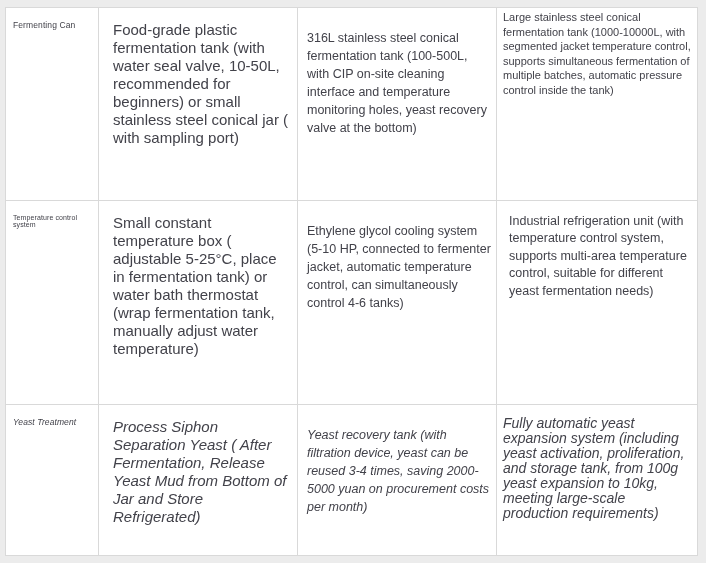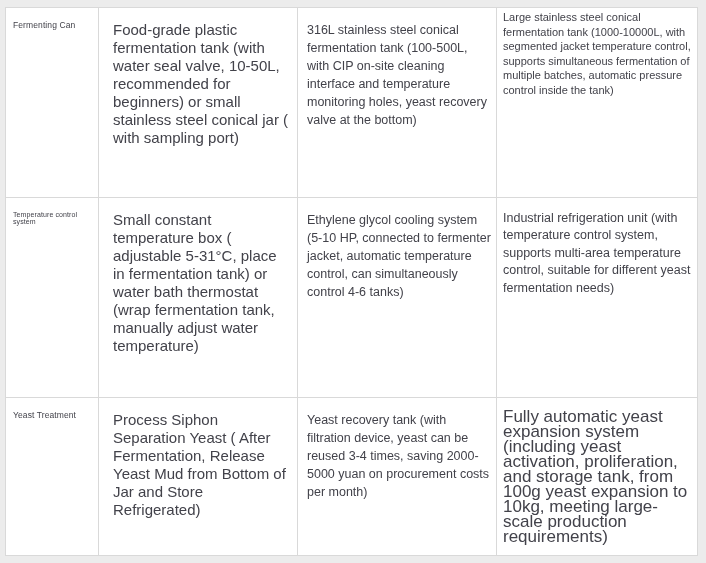--- a/index.html
+++ b/index.html
@@ -31,41 +31,41 @@
   }
   
   col.col-label   { width: 93px; }
   col.col-home    { width: 199px; }
   col.col-craft   { width: 199px; }
   col.col-comm    { width: 201px; }
   
   tr.row-header { height: 61px; }
   tr.row-ferment { height: 181px; }
   tr.row-temp { height: 191px; }
-  tr.row-yeast { height: 116px; }
+  tr.row-yeast { height: 116px; font-style: italic; }
   
   td.c-label {
     font-size: 8.5px;
     color: #3a3a40;
     padding: 9px 4px 4px 7px;
     letter-spacing: 0.1px;
   }
   td.c-label.small { font-size: 7px; padding-top: 13px; }
   td.c-label.pad-lg { padding-top: 12px; }
   
   td.h-home  { font-size: 12px;   padding: 13px 6px 4px 14px; color: #36363c; }
   td.h-craft { font-size: 13px;   padding: 12px 4px 4px 9px;  color: #36363c; }
   td.h-comm  { font-size: 14.5px; padding: 8px 8px 4px 6px;   color: #36363c; line-height: 23px; }
   
   td.b-home  { font-size: 15px; line-height: 18px; padding: 13px 5px 20px 14px; }
-  td.b-craft { font-size: 12.5px; line-height: 18px; padding: 13px 4px 4px 9px; }
+  td.b-craft { font-size: 12.5px; line-height: 18px; padding: 21px 4px 4px 9px; }
   
   td.b-comm-sm  { font-size: 11px;   line-height: 14.6px; padding: 2px 5px 4px 6px; }
-  td.b-comm-md  { font-size: 12.5px; line-height: 17.5px; padding: 12px 5px 4px 6px; }
-  td.b-comm-sm2 { font-size: 17px; line-height: 15px;   padding: 11px 5px 4px 6px; }
+  td.b-comm-md  { font-size: 12.5px; line-height: 17.5px; padding: 12px 5px 4px 12px; }
+  td.b-comm-sm2 { font-size: 14px; line-height: 15px;   padding: 11px 5px 4px 6px; }
 </style>
 </head>
 <body>
 
 <div class="table-wrap">
   <table class="cmp">
     <colgroup>
       <col class="col-label">
       <col class="col-home">
       <col class="col-craft">
@@ -73,21 +73,21 @@
     </colgroup>
     <tbody>
       <tr class="row-ferment">
         <td class="c-label pad-lg">Fermenting Can</td>
         <td class="b-home">Food-grade plastic fermentation tank (with water seal valve, 10-50L, recommended for beginners) or small stainless steel conical jar ( with sampling port)</td>
         <td class="b-craft">316L stainless steel conical fermentation tank (100-500L, with CIP on-site cleaning interface and temperature monitoring holes, yeast recovery valve at the bottom)</td>
         <td class="b-comm-sm">Large stainless steel conical fermentation tank (1000-10000L, with segmented jacket temperature control, supports simultaneous fermentation of multiple batches, automatic pressure control inside the tank)</td>
       </tr>
       <tr class="row-temp">
         <td class="c-label small">Temperature control system</td>
-        <td class="b-home">Small constant temperature box ( adjustable 5-31°C, place in fermentation tank) or water bath thermostat (wrap fermentation tank, manually adjust water temperature)</td>
+        <td class="b-home">Small constant temperature box ( adjustable 5-25°C, place in fermentation tank) or water bath thermostat (wrap fermentation tank, manually adjust water temperature)</td>
         <td class="b-craft">Ethylene glycol cooling system (5-10 HP, connected to fermenter jacket, automatic temperature control, can simultaneously control 4-6 tanks)</td>
         <td class="b-comm-md">Industrial refrigeration unit (with temperature control system, supports multi-area temperature control, suitable for different yeast fermentation needs)</td>
       </tr>
       <tr class="row-yeast">
         <td class="c-label pad-lg">Yeast Treatment</td>
         <td class="b-home">Process Siphon Separation Yeast ( After Fermentation, Release Yeast Mud from Bottom of Jar and Store Refrigerated)</td>
         <td class="b-craft">Yeast recovery tank (with filtration device, yeast can be reused 3-4 times, saving 2000-5000 yuan on procurement costs per month)</td>
         <td class="b-comm-sm2">Fully automatic yeast expansion system (including yeast activation, proliferation, and storage tank, from 100g yeast expansion to 10kg, meeting large-scale production requirements)</td>
       </tr>
     </tbody>

